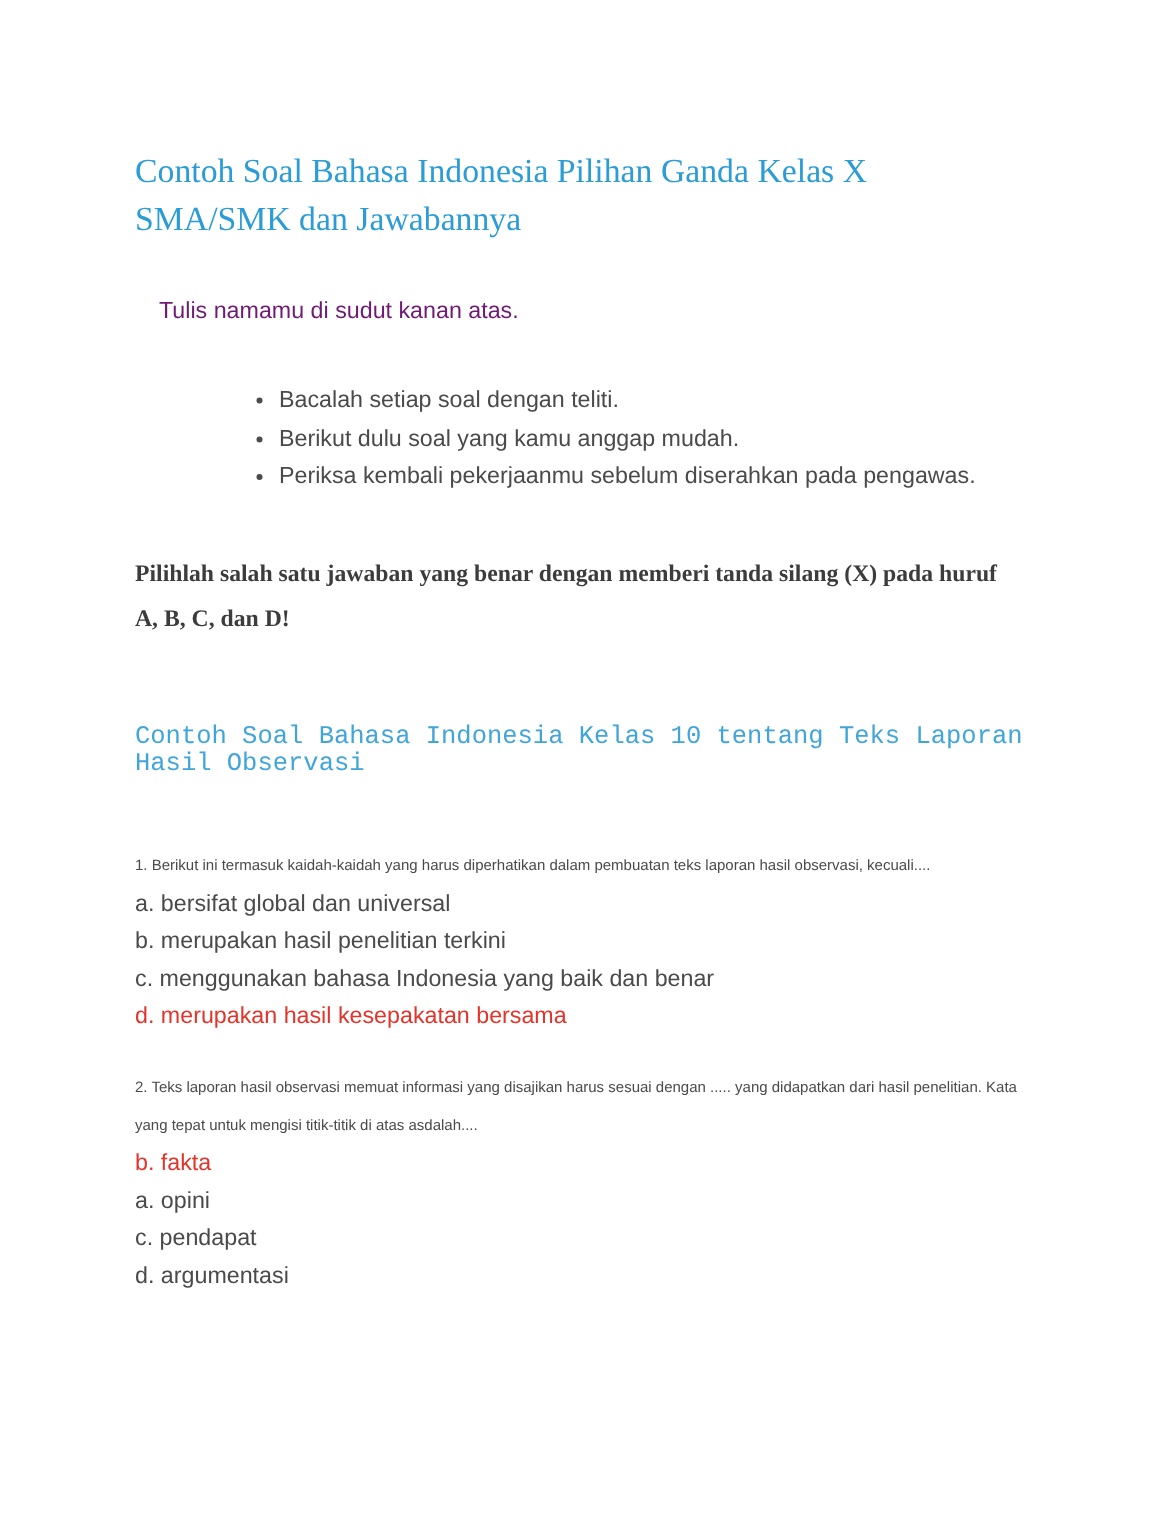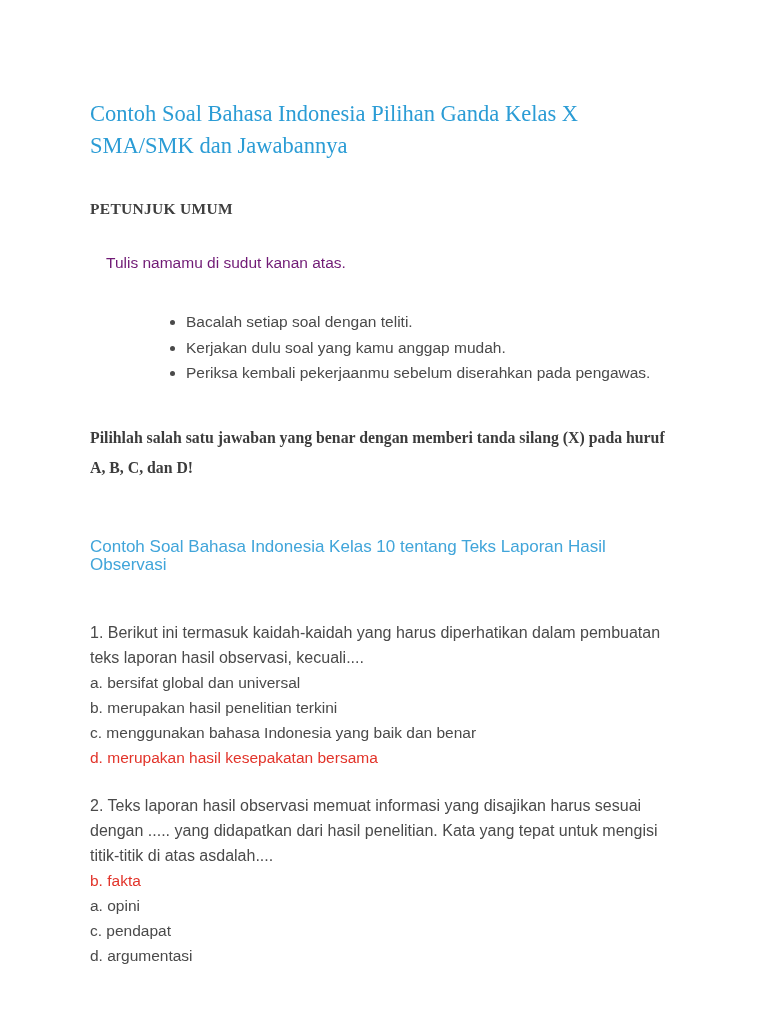--- a/index.html
+++ b/index.html
@@ -59,36 +59,36 @@
   .bold-note {
     font-family: "Liberation Serif", "DejaVu Serif", serif;
     font-weight: 700;
     font-size: 15.8px;
     line-height: 30px;
     color: #3c3c3c;
     margin: 37px 0 0 0;
     max-width: 592px;
   }
   .sub-heading {
-    font-family: Liberation Sans, sans-serif;
+    font-family: Liberation Mono, monospace;
     font-weight: 400;
     font-size: 17px;
     line-height: 18px;
     color: #41a5da;
     margin: 55px 0 0 0;
   }
   .question-block {
     margin: 46px 0 0 0;
     max-width: 594px;
   }
   .question-block.second {
     margin-top: 23px;
   }
   .question-text {
-    font-size: 16px;
+    font-size: 10px;
     line-height: 25px;
     color: #4a4a4a;
     margin: 0;
   }
   .option {
     font-size: 15.5px;
     line-height: 25px;
     color: #4a4a4a;
     margin: 0;
   }
@@ -96,27 +96,26 @@
     color: #e2342a;
   }
 </style>
 </head>
 <body>
 
 <div class="page">
 
   <h1 class="doc-title">Contoh Soal Bahasa Indonesia Pilihan Ganda Kelas X SMA/SMK dan Jawabannya</h1>
 
-  <h2 class="section-heading">PETUNJUK UMUM</h2>
 
   <p class="intro-text">Tulis namamu di sudut kanan atas.</p>
 
   <ul class="instruction-list">
     <li>Bacalah setiap soal dengan teliti.</li>
-    <li>Kerjakan dulu soal yang kamu anggap mudah.</li>
+    <li>Berikut dulu soal yang kamu anggap mudah.</li>
     <li>Periksa kembali pekerjaanmu sebelum diserahkan pada pengawas.</li>
   </ul>
 
   <p class="bold-note">Pilihlah salah satu jawaban yang benar dengan memberi tanda silang (X) pada huruf A, B, C, dan D!</p>
 
   <h3 class="sub-heading">Contoh Soal Bahasa Indonesia Kelas 10 tentang Teks Laporan Hasil Observasi</h3>
 
   <div class="question-block">
     <p class="question-text">1. Berikut ini termasuk kaidah-kaidah yang harus diperhatikan dalam pembuatan teks laporan hasil observasi, kecuali....</p>
     <p class="option">a. bersifat global dan universal</p>

